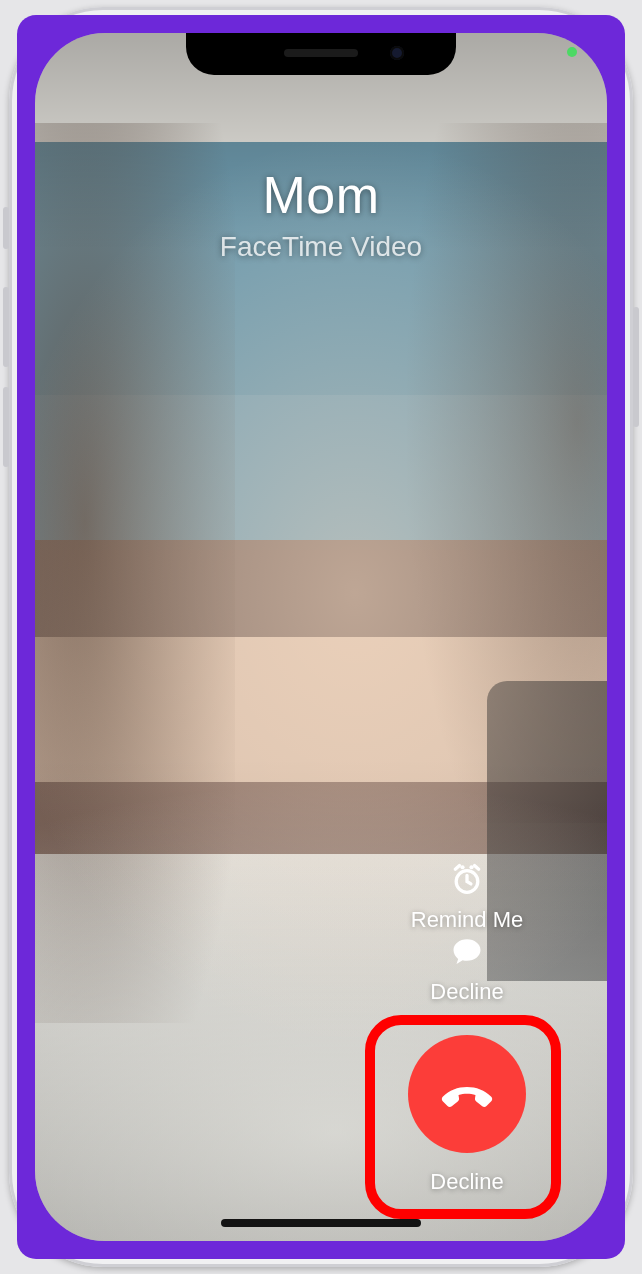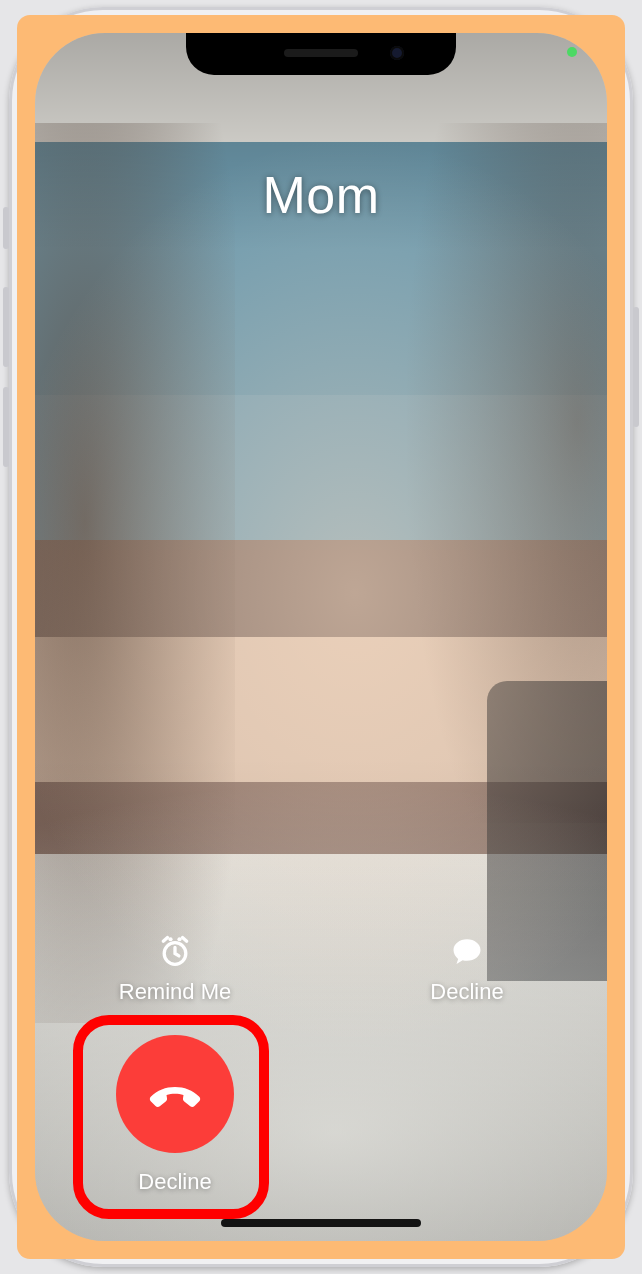--- a/index.html
+++ b/index.html
@@ -11,22 +11,22 @@
     position: relative;
     width: 624px;
     height: 1260px;
     background: #f0f0f2;
     border-radius: 94px;
     box-shadow: inset 0 0 0 3px #cfcfd4, 0 2px 6px rgba(0,0,0,.25);
   }
   .phone-inner {
     position: absolute;
     inset: 8px;
-    background: #fdba74;
-    border-radius: 13px;
+    background: #6d28d9;
+    border-radius: 19px;
     overflow: hidden;
   }
   
   .side-btn { position: absolute; background: #c9c9ce; border-radius: 4px; }
   .side-btn.silent { left: -6px; top: 200px; width: 6px; height: 42px; }
   .side-btn.vol-up { left: -6px; top: 280px; width: 6px; height: 80px; }
   .side-btn.vol-dn { left: -6px; top: 380px; width: 6px; height: 80px; }
   .side-btn.power  { right: -6px; top: 300px; width: 6px; height: 120px; }
 
   
@@ -78,21 +78,21 @@
   .caller-name { font-size: 52px; font-weight: 400; letter-spacing: .5px; }
   .caller-sub  { margin-top: 6px; font-size: 28px; font-weight: 400; color: rgba(255,255,255,.78); }
 
   
   .controls {
     position: absolute;
     left: 0; right: 0; bottom: 46px;
     padding: 0 40px;
     display: flex; flex-direction: column; gap: 30px;
   }
-  .row { display: flex; justify-content: space-between; align-items: flex-start; }
+  .row { display: flex; justify-content: space-between; align-items: flex-end; flex-direction: column; }
   .action-col { width: 200px; display: flex; flex-direction: column; align-items: center; gap: 8px; }
 
   .icon-small {
     width: 38px; height: 38px; display:flex; align-items:center; justify-content:center;
     color: #fff;
   }
   .btn-label-small { color: #fff; font-size: 22px; text-shadow: 0 1px 5px rgba(0,0,0,.35); }
   .btn-label-big   { color: #fff; font-size: 22px; text-shadow: 0 1px 5px rgba(0,0,0,.35); margin-top: 8px; }
 
   .circle {
@@ -141,20 +141,21 @@
       <div class="photo-shade"></div>
 
       <div class="notch">
         <div class="speaker"></div>
         <div class="cam"></div>
       </div>
       <div class="status-dot"></div>
 
       <div class="caller-header">
         <div class="caller-name">Mom</div>
+        <div class="caller-sub">FaceTime Video</div>
       </div>
 
       <div class="controls">
 
         <div class="row">
 
           <div class="action-col">
             <div class="icon-small">
               <svg viewBox="0 0 24 24" width="36" height="36" fill="#fff">
                 <circle cx="12" cy="13" r="7.2" fill="none" stroke="#fff" stroke-width="2.2"></circle>

